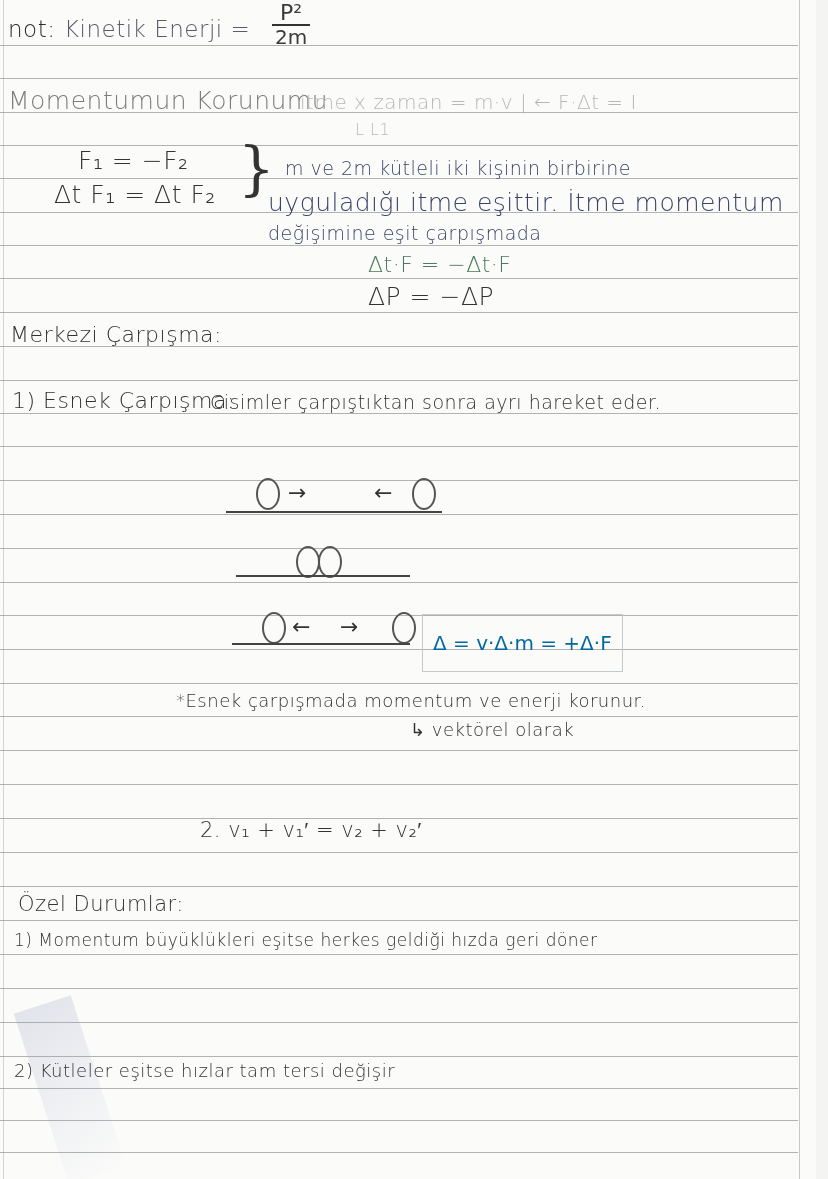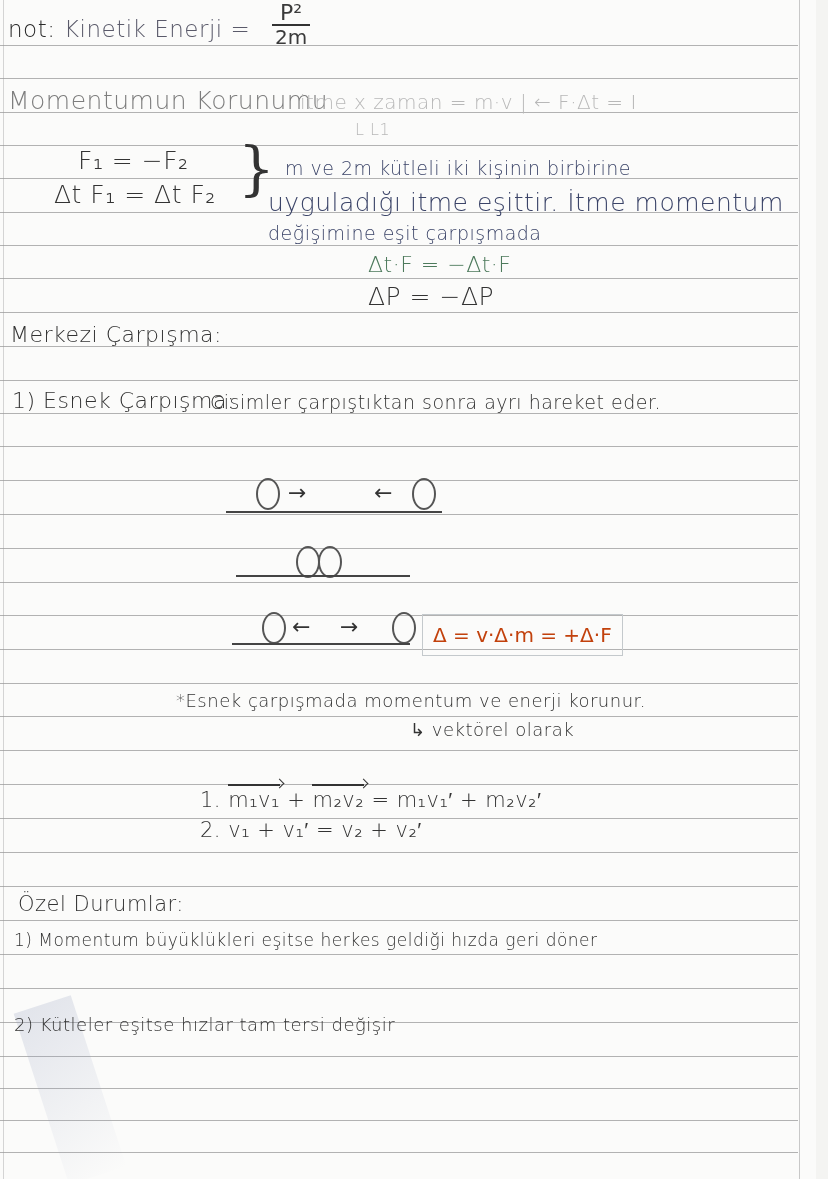--- a/index.html
+++ b/index.html
@@ -59,22 +59,22 @@
       position: absolute; border: 2.5px solid #555; border-radius: 50%;
       width: 24px; height: 32px;
     }
     .ground {
       position: absolute; height: 2px; background: #444;
     }
     .arrow {
       position: absolute; font-size: 22px; color: #333; font-family: "DejaVu Sans", sans-serif;
     }
     .ghost-box {
-      position: absolute; border: 1px solid #c4c9cc; color: #c2410c;
-      font-size: 20px; padding: 8px 10px; white-space: nowrap;
+      position: absolute; border: 1px solid #c4c9cc; color: #0369a1;
+      font-size: 20px; padding: 16px 10px; white-space: nowrap;
       font-family: "DejaVu Sans", sans-serif;
     }
     .vec { position: relative; display: inline-block; }
     .vec::before {
       content: ""; position: absolute; left: 0; right: 0; top: -4px;
       height: 1.5px; background: #333;
     }
     .vec::after {
       content: ""; position: absolute; right: -3px; top: -8px;
       width: 6px; height: 6px; border-top: 1.5px solid #333; border-right: 1.5px solid #333;
@@ -169,25 +169,18 @@
     <span class="arrow" style="left:292px;top:614px;">←</span>
     <span class="arrow" style="left:340px;top:614px;">→</span>
     <div class="ball" style="left:392px;top:612px;"></div>
     <div class="ground" style="left:232px;top:643px;width:178px;"></div>
     <div class="ghost-box" style="left:422px;top:614px;">Δ = v·Δ·m = +Δ·F</div>
   </div>
 
   <div class="hw" style="left:176px;top:690px;font-size:18px;color:#333;">*Esnek çarpışmada momentum ve enerji korunur.</div>
   <div class="hw" style="left:410px;top:719px;font-size:18px;color:#333;">↳ vektörel olarak</div>
 
-  <div class="hw" style="left:200px;top:788px;font-size:21px;color:#333;">
-    <span>1.</span>
-    <span class="vec">m₁v₁</span>
-    <span>+</span>
-    <span class="vec">m₂v₂</span>
-    <span>= m₁v₁′ + m₂v₂′</span>
-  </div>
   <div class="hw" style="left:200px;top:818px;font-size:21px;color:#333;">2.  v₁ + v₁′ = v₂ + v₂′</div>
 
   <div class="hw" style="left:18px;top:892px;font-size:21px;color:#333;">Özel Durumlar:</div>
   <div class="hw" style="left:14px;top:930px;font-size:17px;color:#333;">1) Momentum büyüklükleri eşitse herkes geldiği hızda geri döner</div>
-  <div class="hw" style="left:14px;top:1014px;font-size:18px;color:#333;">2) Kütleler eşitse hızlar tam tersi değişir</div>
+  <div class="hw" style="left:14px;top:1060px;font-size:18px;color:#333;">2) Kütleler eşitse hızlar tam tersi değişir</div>
 </div>
 
 </body></html>

